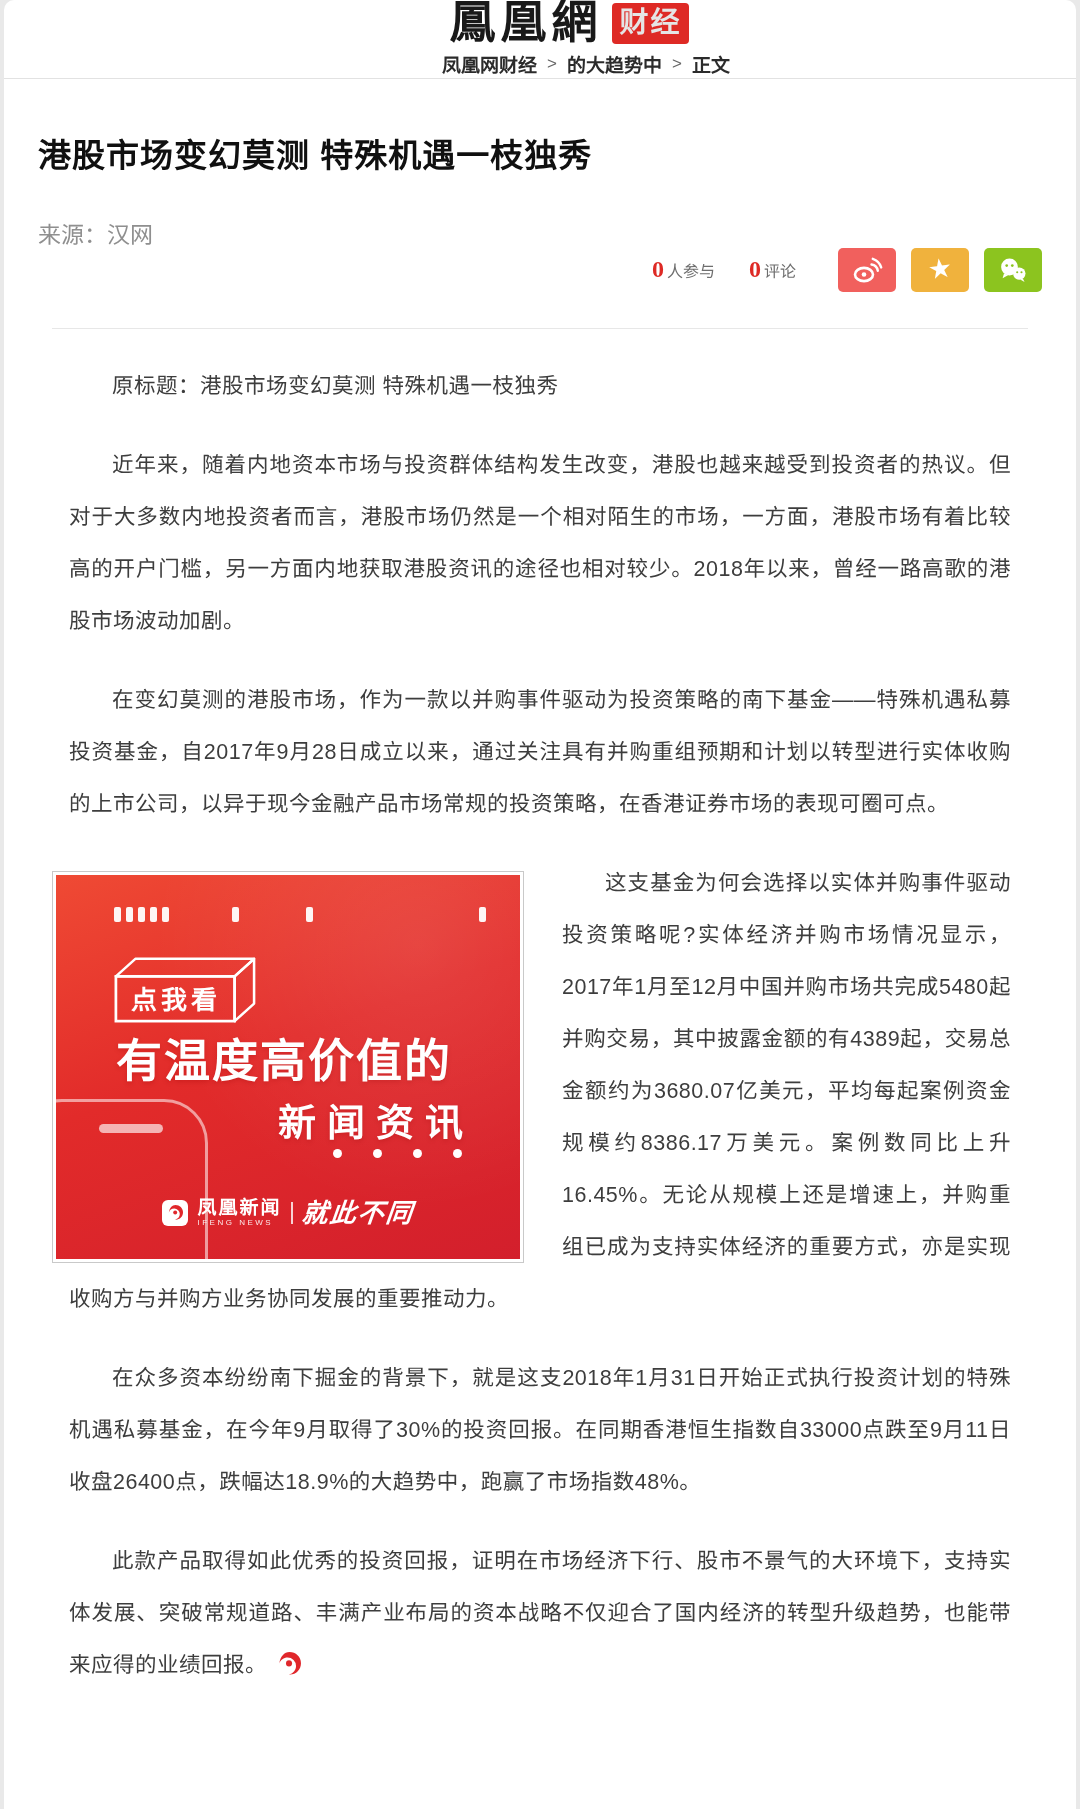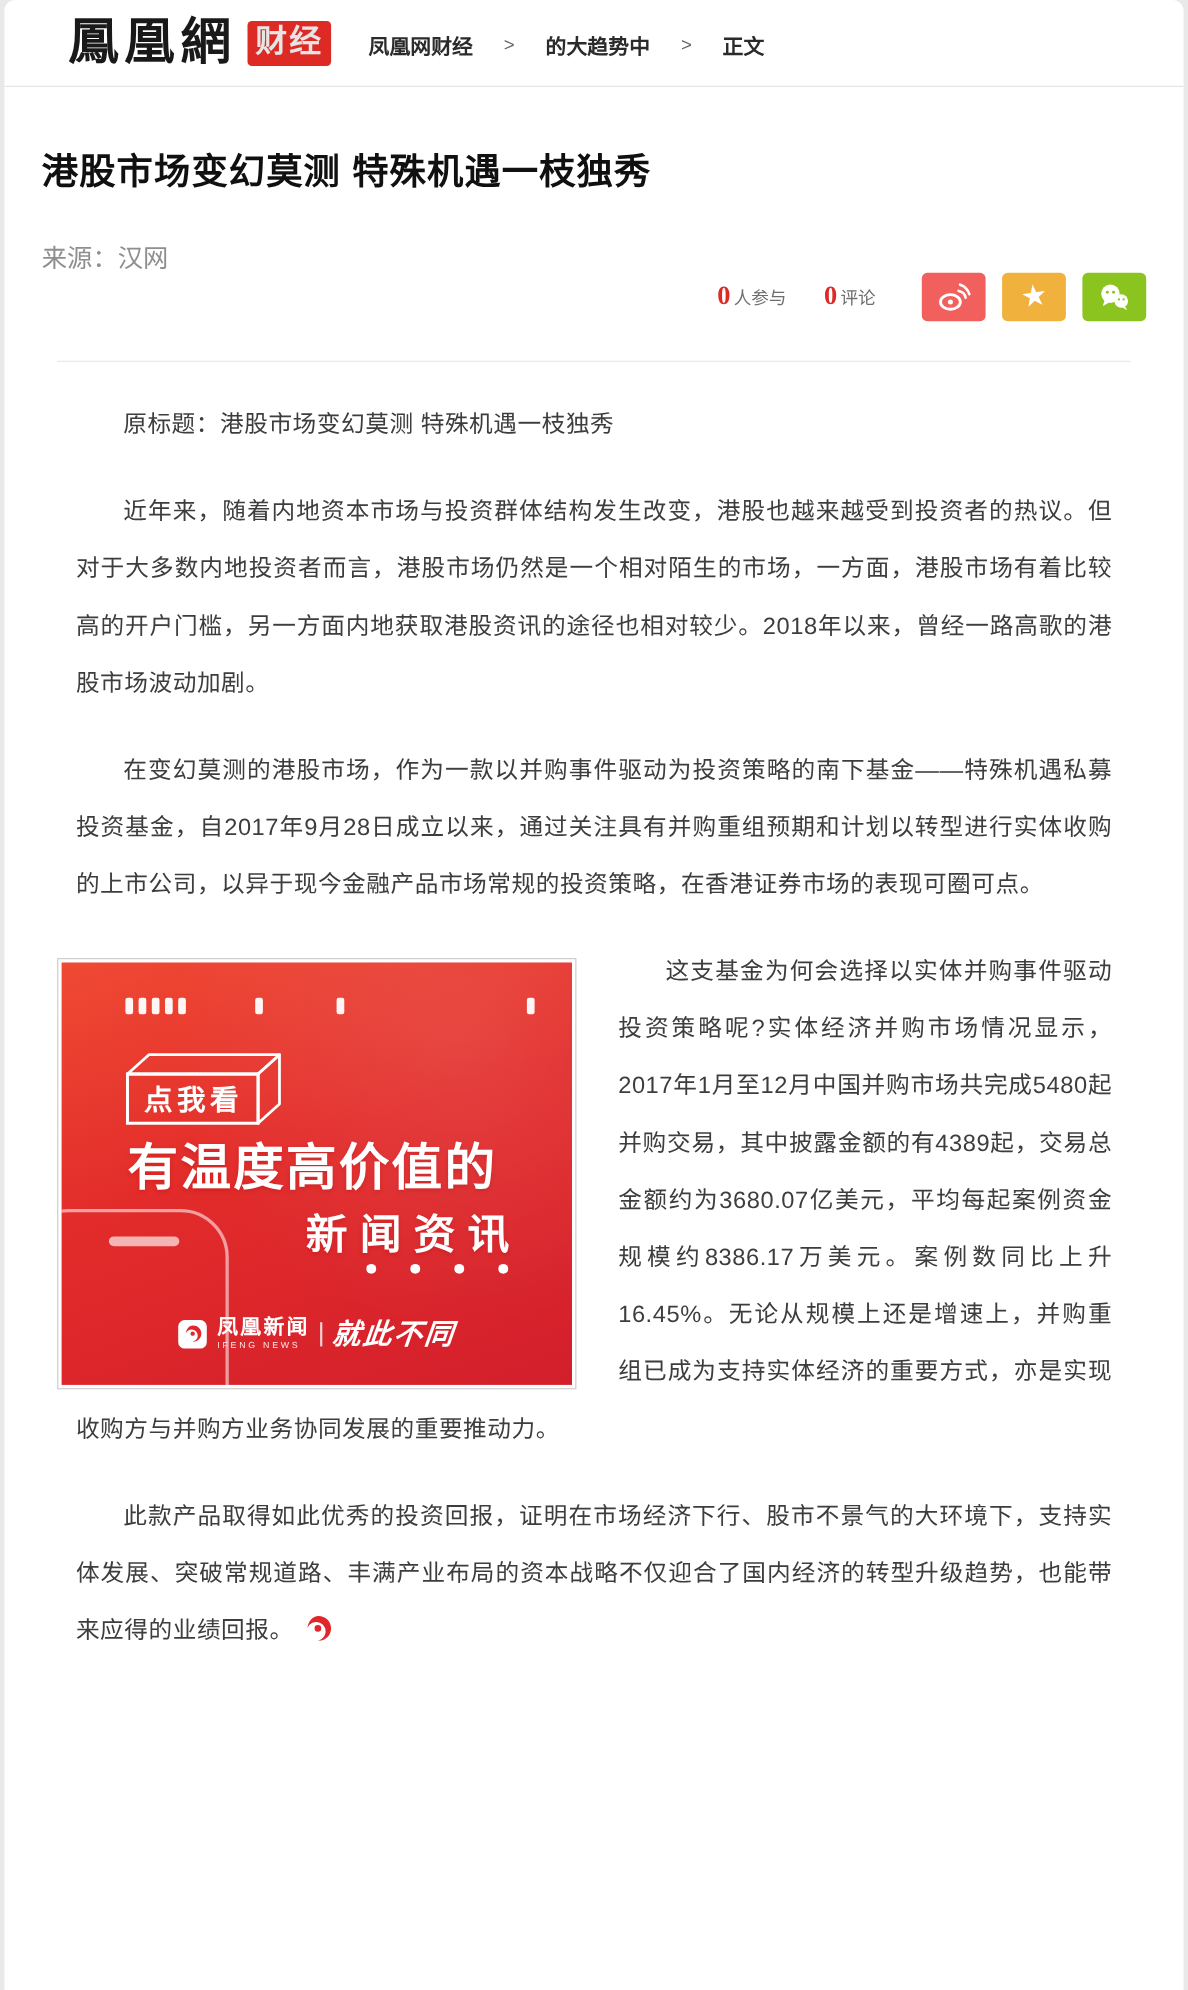--- a/index.html
+++ b/index.html
@@ -10,25 +10,25 @@
     --promo-red-1:#ef4a34;
     --promo-red-2:#e22b2a;
     --promo-red-3:#d31f2c;
   }
   *{margin:0;padding:0;box-sizing:border-box;}
   html,body{background:#e9e9e9;}
   body{font-family:"Liberation Sans","DejaVu Sans",sans-serif;-webkit-font-smoothing:antialiased;}
   .page{width:1072px;margin:0 auto;background:#fff;border-radius:10px 10px 0 0;min-height:1809px;overflow:hidden;}
 
   
-  .site-header{display:flex;align-items:center;height:79px;padding-left:58px;border-bottom:1px solid #e2e2e2;}
+  .site-header{display:flex;align-items:center;height:79px;padding-left:58px;border-bottom:1px solid #e2e2e2;flex-direction:column;}
   .logo{display:flex;align-items:center;cursor:pointer;}
   .logo-main{font-family:"Liberation Serif","DejaVu Serif",serif;font-size:46px;font-weight:700;color:#191919;letter-spacing:5px;line-height:1;}
   .logo-badge{display:inline-block;margin-left:10px;background:var(--accent-red);color:#e5e5e5;font-size:29px;font-weight:700;line-height:1;padding:5px 7px 7px;border-radius:4px;letter-spacing:2px;text-align:center;}
-  .breadcrumb{margin-left:34px;font-size:19px;font-weight:700;color:#2b2b2b;display:flex;align-items:center;gap:28px;padding-top:4px;}
+  .breadcrumb{margin-left:34px;font-size:19px;font-weight:700;color:#2b2b2b;display:flex;align-items:center;gap:10px;padding-top:4px;}
   .breadcrumb .sep{color:#666;font-weight:400;font-size:17px;}
   .breadcrumb .crumb{cursor:pointer;}
 
   
   .article-head{padding:0 34px;}
   .article-title{margin-top:56px;font-size:33px;font-weight:700;color:#101010;letter-spacing:1px;line-height:1.3;}
   .meta{position:relative;margin-top:38px;height:72px;}
   .meta-date{font-size:17px;color:#a3a3a3;letter-spacing:.5px;}
   .meta-source{margin-top:31px;font-size:23px;color:#8f8f8f;}
   .meta-right{position:absolute;right:0;bottom:-4px;display:flex;align-items:center;}
@@ -195,20 +195,21 @@
               <span class="brand-en">IFENG NEWS</span>
             </span>
             <span class="brand-divider"></span>
             <span class="brand-slogan">就此不同</span>
           </div>
         </div>
       </div>
       <span>这支基金为何会选择以实体并购事件驱动投资策略呢?实体经济并购市场情况显示，2017年1月至12月中国并购市场共完成5480起并购交易，其中披露金额的有4389起，交易总金额约为3680.07亿美元，平均每起案例资金规模约8386.17万美元。案例数同比上升16.45%。无论从规模上还是增速上，并购重组已成为支持实体经济的重要方式，亦是实现收购方与并购方业务协同发展的重要推动力。</span>
     </div>
 
+    <p class="para">在众多资本纷纷南下掘金的背景下，就是这支2018年1月31日开始正式执行投资计划的特殊机遇私募基金，在今年9月取得了30%的投资回报。在同期香港恒生指数自33000点跌至9月11日收盘26400点，跌幅达18.9%的大趋势中，跑赢了市场指数48%。</p>
 
     <div class="closing">
       <span>此款产品取得如此优秀的投资回报，证明在市场经济下行、股市不景气的大环境下，支持实体发展、突破常规道路、丰满产业布局的资本战略不仅迎合了国内经济的转型升级趋势，也能带来应得的业绩回报。</span><span class="end-logo"><svg width="29" height="29" viewBox="0 0 24 24">
             <circle cx="12" cy="12" r="11" fill="#fff"></circle>
             <path d="M12 2.5c5.2 0 9.5 4 9.5 9.2 0 5.6-4.6 9.9-10 9.3 3.4-.6 5.9-3.5 5.9-7a7 7 0 0 0-7-7c-3.2 0-5.9 2.1-6.8 5C4.3 6.3 7.7 2.5 12 2.5z" fill="#e0272b"></path>
             <circle cx="11.6" cy="11.9" r="2.5" fill="#e0272b"></circle>
           </svg></span>
     </div>
   </article>
 

